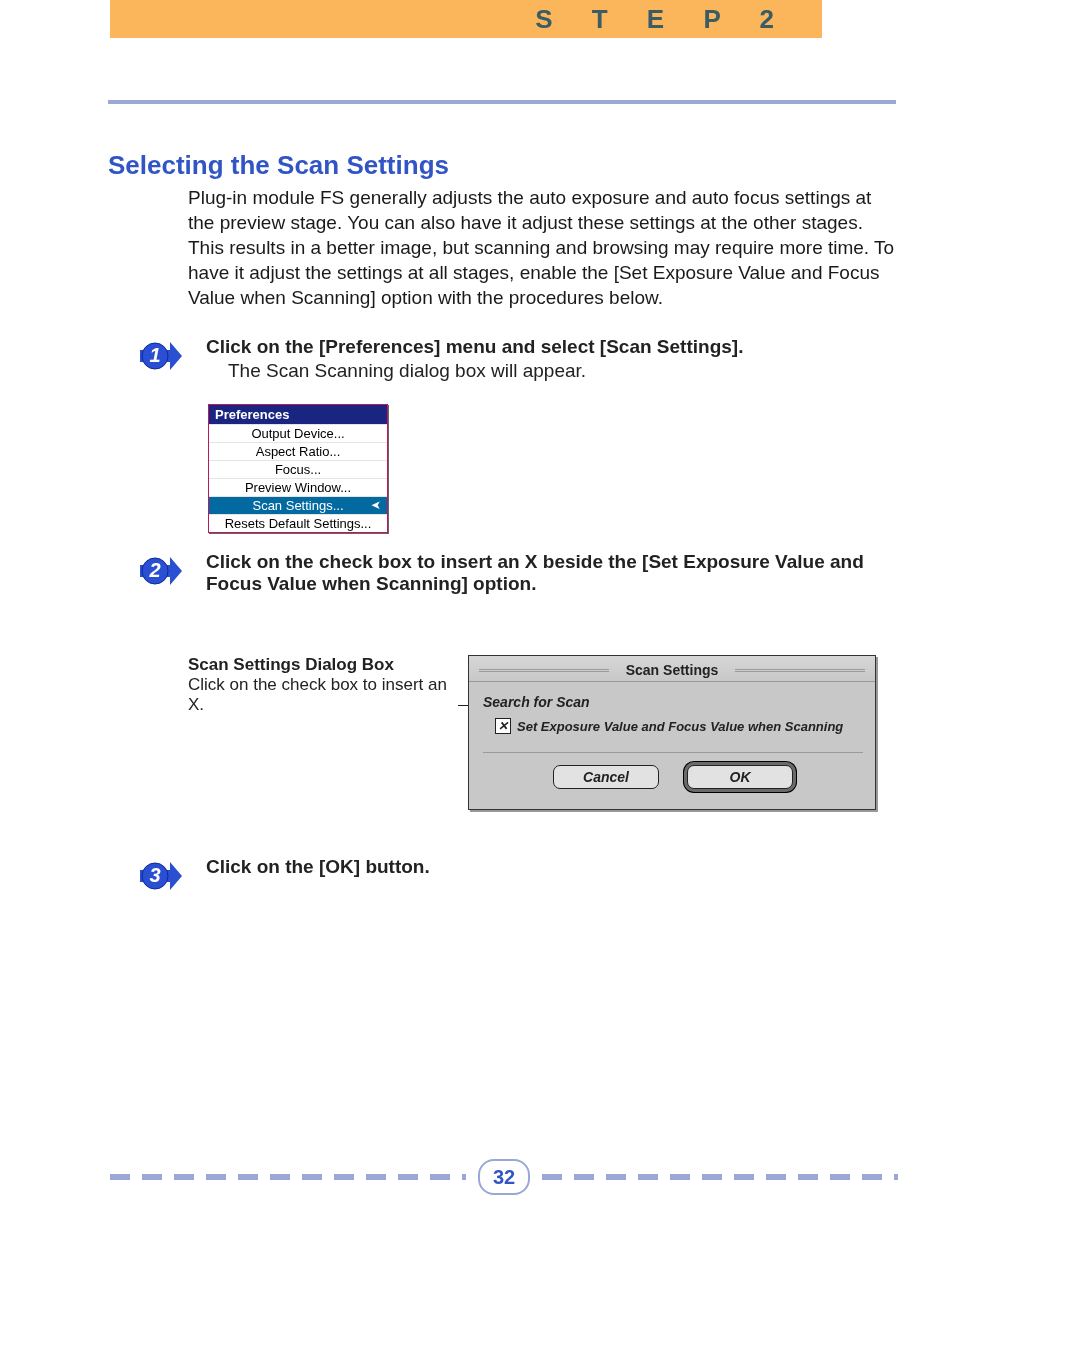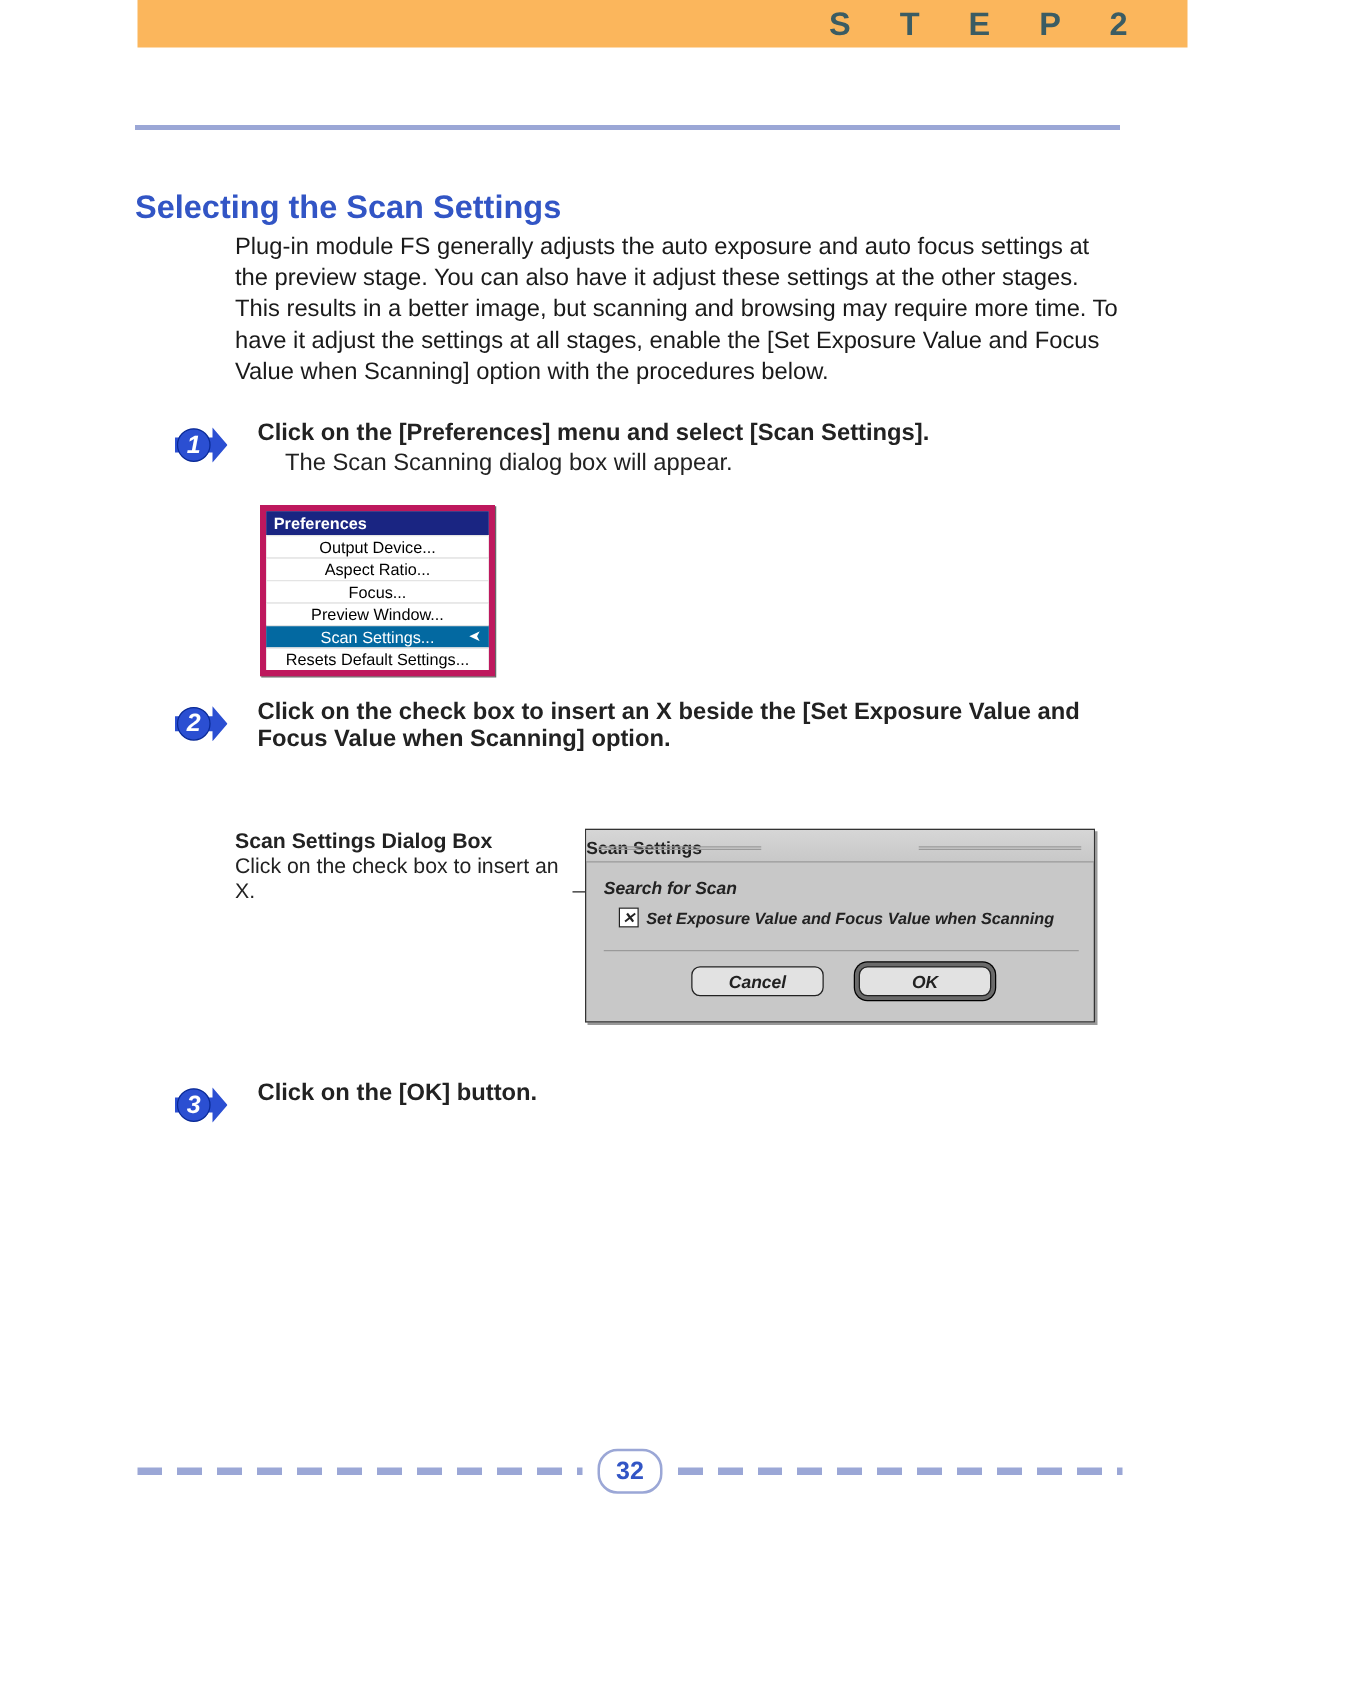--- a/index.html
+++ b/index.html
@@ -13,21 +13,21 @@
   .page {
     width: 1080px;
     height: 1365px;
     position: relative;
     box-sizing: border-box;
   }
   .top-band {
     position: absolute;
     top: 0; left: 110px;
     height: 38px;
-    width: 840px;
+    width: 712px;
     background: #fbb65c;
     display: flex;
     align-items: center;
     justify-content: flex-end;
     padding-right: 32px;
     box-sizing: border-box;
   }
   .step-label {
     font-family: "Trebuchet MS", Arial, sans-serif;
     font-weight: bold;
@@ -90,21 +90,21 @@
     margin-left: 22px;
     margin-top: 2px;
   }
 
   
   .prefs-menu {
     margin-left: 100px;
     margin-top: 22px;
     width: 178px;
     background: #b6b6b6;
-    border: 5px solid #be185d;
+    border: 1px solid #be185d;
     box-shadow: 1px 1px 0 #666;
     font-family: Tahoma, Arial, sans-serif;
   }
   .prefs-titlebar {
     background: #1a2582;
     color: #fff;
     font-weight: 700;
     font-size: 13px;
     padding: 2px 6px;
   }
@@ -150,21 +150,21 @@
     margin-top: 50px;
   }
   .dialog {
     width: 406px;
     background: #c8c8c8;
     border: 1px solid #333;
     box-shadow: 2px 2px 0 #999;
     font-family: "Tahoma", Arial, sans-serif;
   }
   .dialog-title {
-    text-align: left;
+    text-align: center;
     font-weight: 700;
     font-size: 14px;
     padding: 6px 0 3px 0;
     border-bottom: 1px solid #999;
     background: linear-gradient(#d6d6d6,#c8c8c8);
     position: relative;
   }
   .dialog-title::before, .dialog-title::after {
     content:"";
     position:absolute;

